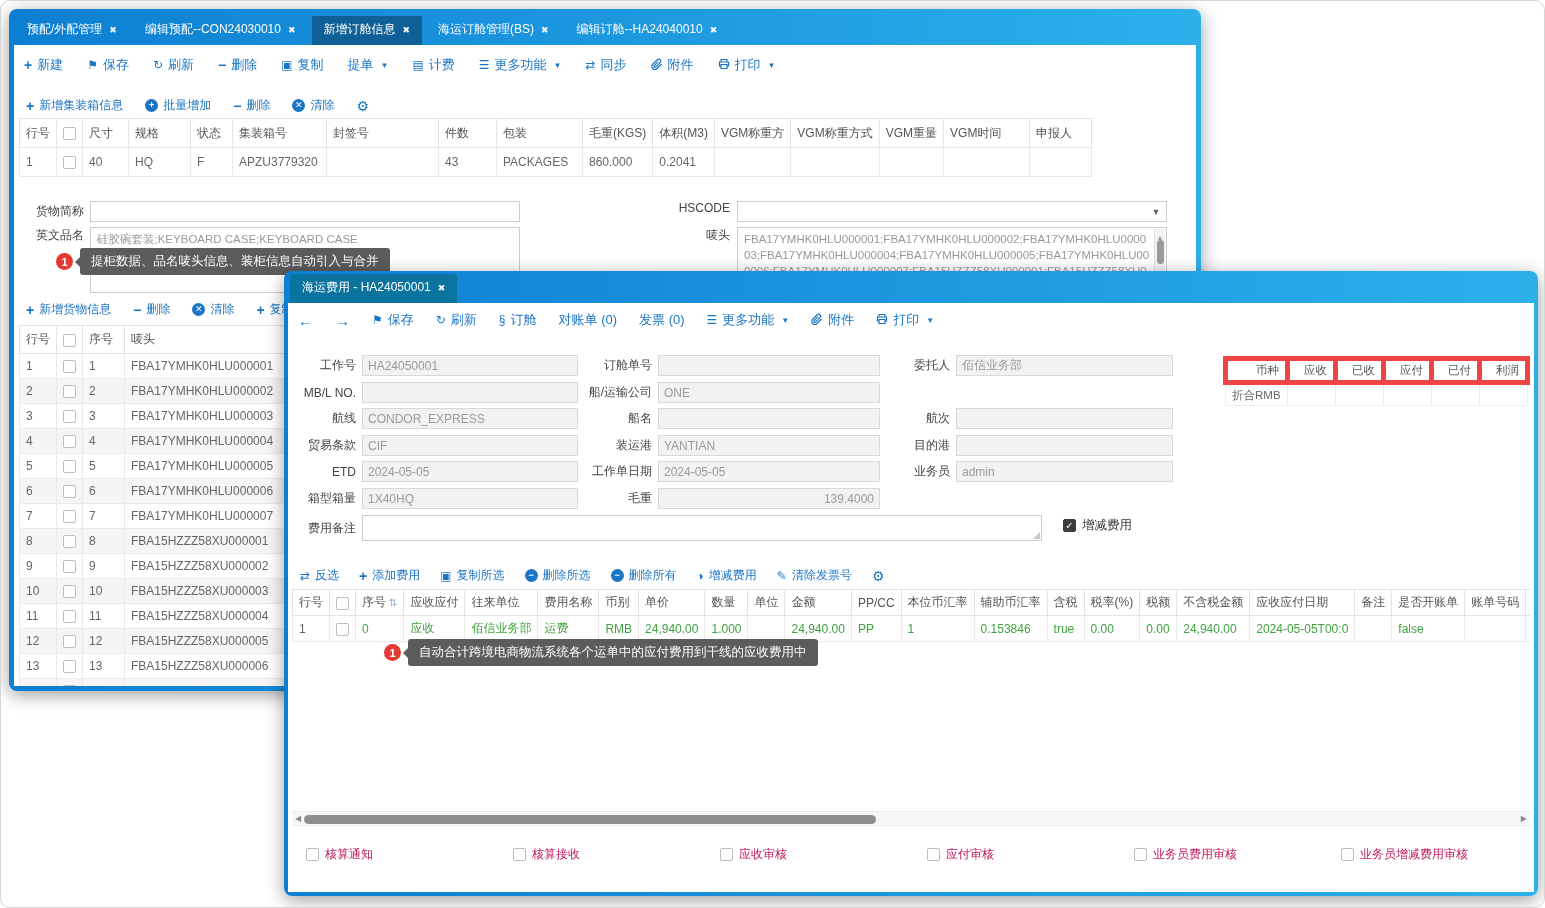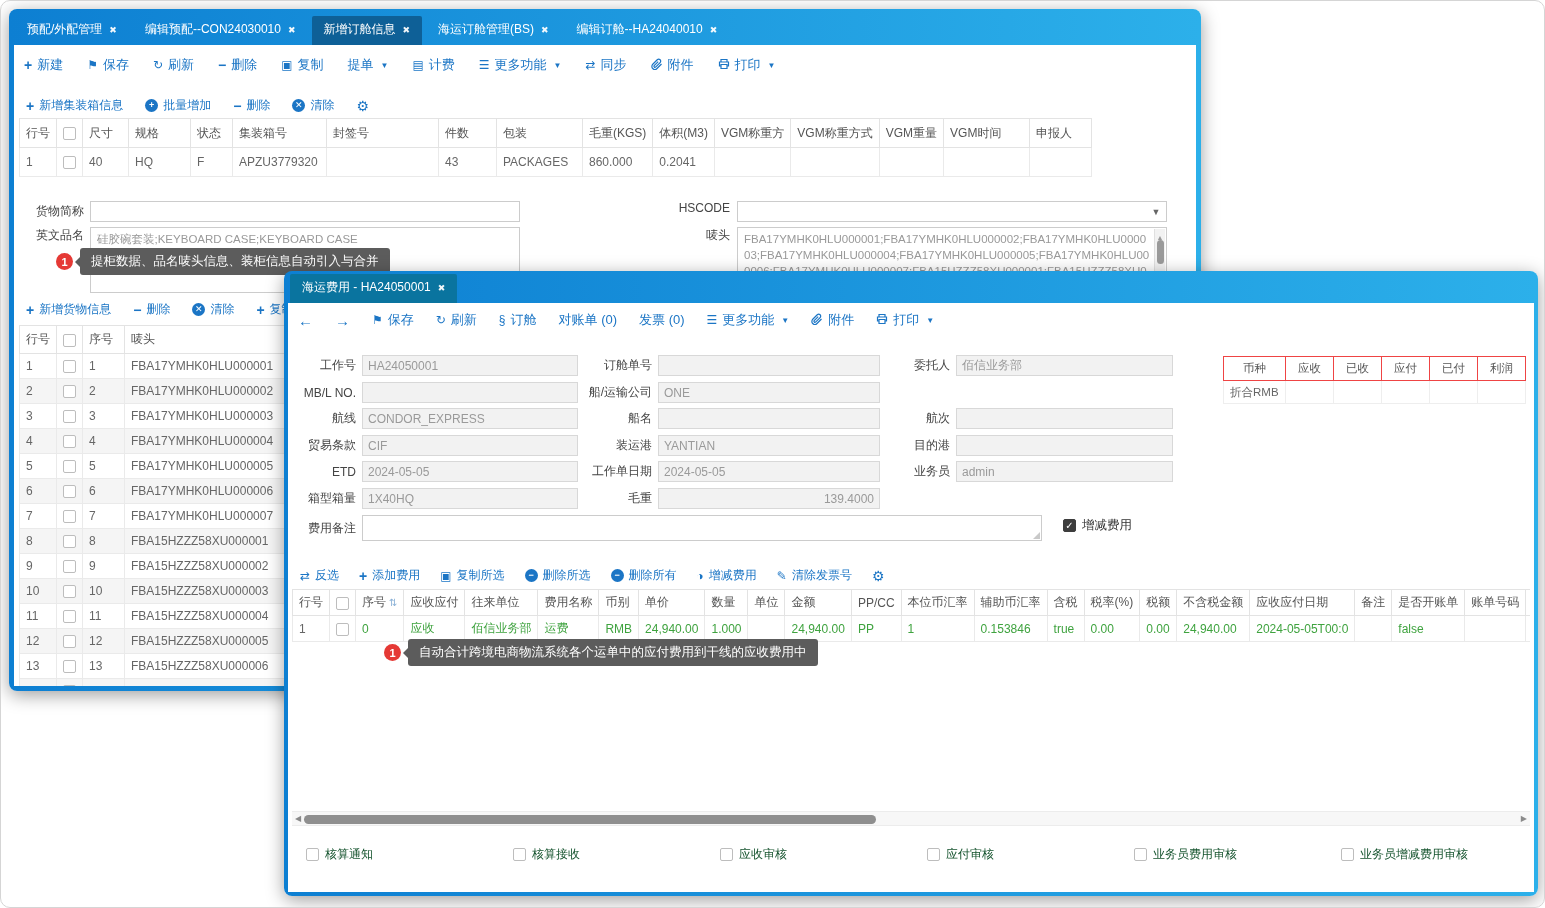--- a/index.html
+++ b/index.html
@@ -64,34 +64,34 @@
   .vscroll .arr { position:absolute; top:1px; left:0; right:0; text-align:center; font-size:7px; color:#999; }
   .vscroll .thumb { position:absolute; top:11px; left:2px; width:7px; height:24px; background:#9a9a9a; border-radius:4px; }
   .hsco { position:absolute; height:21px; border:1px solid #ccc; background:#fff; }
   .hsco .dd { position:absolute; right:2px; top:2px; bottom:2px; width:16px; display:flex; align-items:center; justify-content:center; color:#666; font-size:9px; }
 
   
   .fw-toolbar { top:8px; left:10px; gap:22px; font-size:13px; }
   .navarrow { color:#1b75c5; font-size:15px; font-weight:bold; cursor:pointer; }
   .sum-table { position:absolute; top:53px; left:935px; }
   .sum-table table { border-collapse:collapse; font-size:11.5px; color:#666; table-layout:fixed; }
-  .sum-table th { font-weight:normal; color:#555; text-align:center; border:1px solid #ef4444; height:24px; padding:0 6px; }
+  .sum-table th { font-weight:normal; color:#555; text-align:right; border:5px solid #ef4444; height:24px; padding:0 6px; }
   .sum-table td { border:1px solid #eee; height:23px; padding:0 6px; }
   .fee-toolbar { top:264px; left:12px; gap:20px; font-size:12px; }
   .fee-wrap { position:absolute; top:286px; left:4px; width:1238px; height:54px; overflow:hidden; }
   .fee-grid th { height:26px; border-left:none; border-right:none; border-top:1px solid #e6e6e6; border-bottom:1px solid #e6e6e6; }
   .fee-grid td { height:26px; border-left:none; border-right:none; border-top:none; border-bottom:1px solid #eee; color:#3fa33f; }
   .fee-grid td:first-child { color:#666; }
   .fee-grid td:nth-child(8), .fee-grid td:nth-child(11) { text-align:right; }
   .sorticon { font-size:10px; color:#8ab0d6; margin-left:3px; }
   .hscrollbar { position:absolute; left:4px; right:4px; top:508px; height:15px; background:#f7f7f7; border-top:1px solid #ececec; border-bottom:1px solid #ececec; }
   .hscrollbar .harr { position:absolute; top:2px; font-size:8px; color:#8a8a8a; cursor:pointer; }
   .hscrollbar .thumb { position:absolute; top:3px; left:12px; width:572px; height:9px; background:#8f8f8f; border-radius:5px; cursor:pointer; }
   .footer-cbs { position:absolute; top:543px; left:0; right:0; height:20px; }
-  .fcb { position:absolute; display:flex; align-items:center; gap:6px; font-size:12px; color:#14532d;padding-left:10px; }
+  .fcb { position:absolute; display:flex; align-items:center; gap:6px; font-size:12px; color:#be185d;padding-left:10px; }
   .adj { position:absolute; top:214px; left:775px; display:flex; align-items:center; gap:6px; font-size:12.5px; color:#333; }
   .remark-resize { position:absolute; right:1px; bottom:1px; width:0; height:0; border-left:7px solid transparent; border-bottom:7px solid #c9c9c9; }
 </style>
 </head>
 <body>
 
 <div class="canvas">
 
   <div class="window back">
     <div class="tabbar">

